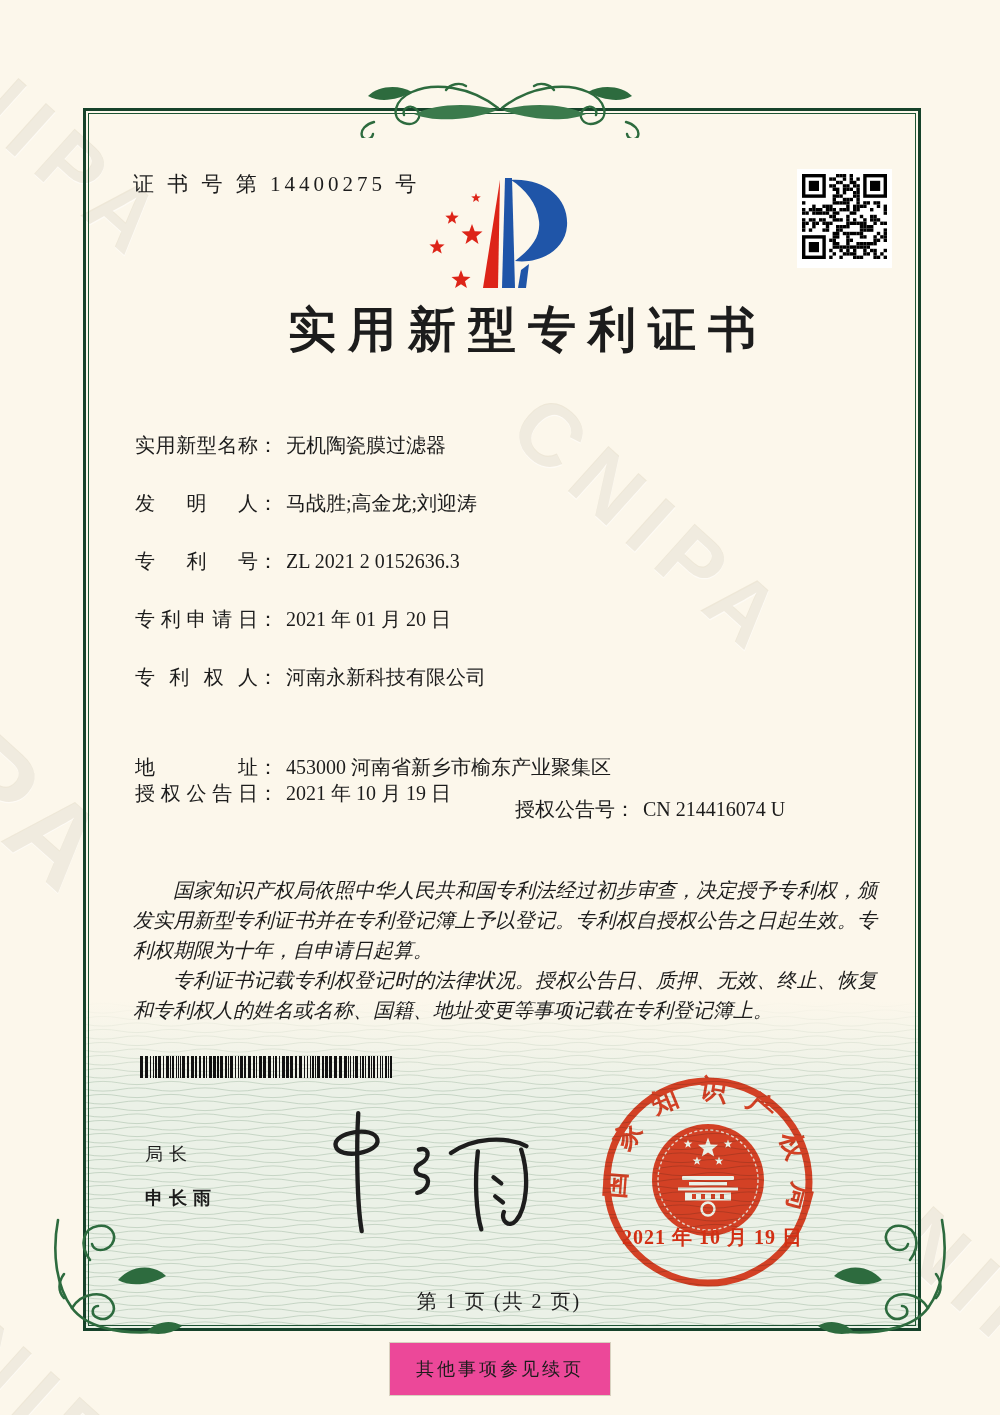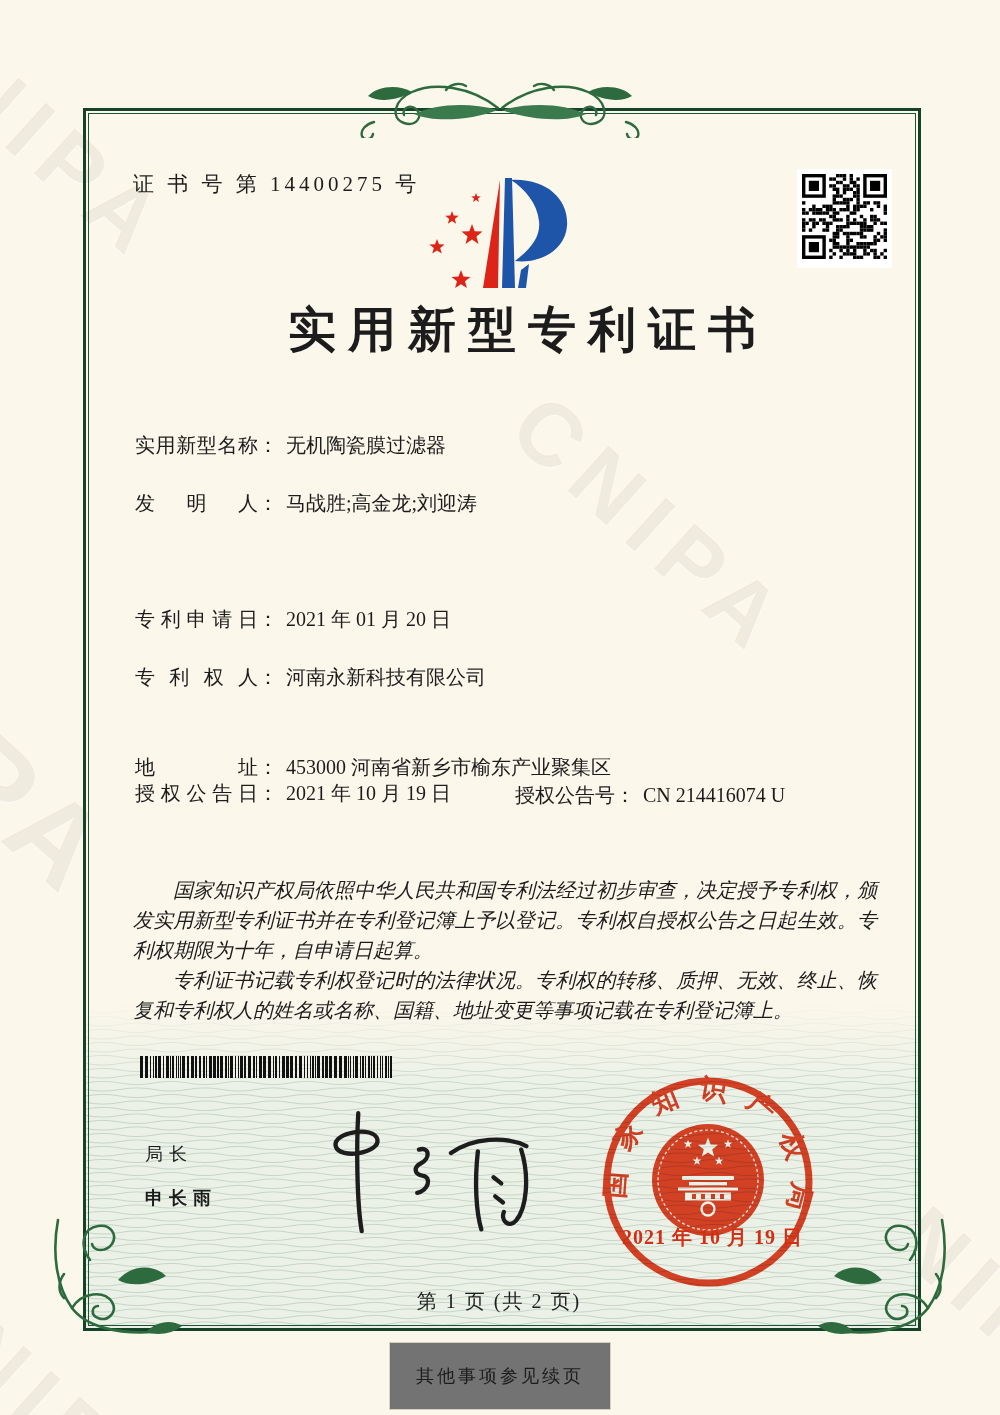--- a/index.html
+++ b/index.html
@@ -27,27 +27,27 @@
 
   
   .abs{position:absolute;z-index:6;}
   .cert-no{left:133px;top:170px;font-size:21px;letter-spacing:4px;}
   .title{left:83px;top:298px;width:832px;text-align:center;font-size:48px;font-weight:bold;letter-spacing:12px;padding-left:29px;}
   .qr-box{left:797px;top:169px;background:#ffffff;padding:5px;z-index:6;}
   .field-row{left:135px;font-size:20px;white-space:nowrap;}
   .flabel{display:inline-block;width:123px;text-align:justify;text-align-last:justify;vertical-align:bottom;}
   .flabel2{display:inline-block;vertical-align:bottom;}
   .fvalue{margin-left:8px;}
-  .grant2{position:absolute;left:380px;top:2px;text-align:right;}
+  .grant2{position:absolute;left:380px;top:16px;text-align:right;}
   .paras{left:133px;top:828px;width:744px;font-size:20px;line-height:30px;text-align:justify;z-index:6;margin-top:47px;}
   .paras p{margin:0;text-indent:2em;font-style:italic;}
   .signer{font-size:18px;letter-spacing:6px;z-index:7;}
   .page-info{left:83px;top:1288px;width:832px;text-align:center;font-size:20px;letter-spacing:2px;z-index:6;}
-  .footer-note{left:50%;top:1342px;transform:translateX(-50%);background:#737373;
-      border:1px solid #d8d1bf;padding:21px 26px;font-size:18px;letter-spacing:3px;z-index:6;}
+  .footer-note{left:50%;top:1342px;transform:translateX(-50%);background:#ec4899;
+      border:1px solid #d8d1bf;padding:14px 26px;font-size:18px;letter-spacing:3px;z-index:6;}
 
   .seal-wrap{left:598px;top:1072px;width:220px;height:220px;z-index:8;opacity:0.95;mix-blend-mode:multiply;}
   .seal-date{left:622px;top:1224px;font-size:20px;letter-spacing:1px;color:#d22f14;z-index:9;font-weight:bold;}
   .signature{left:300px;top:1108px;z-index:7;}
   .barcode{left:140px;top:1056px;z-index:6;}
 </style>
 </head>
 <body>
 
 <div class="page">
@@ -400,40 +400,43 @@
   </div>
 
   <div class="abs title">实用新型专利证书</div>
 
   <div class="abs field-row" style="top:432px;">
     <span class="flabel">实用新型名称</span><span>：</span><span class="fvalue">无机陶瓷膜过滤器</span>
   </div>
   <div class="abs field-row" style="top:490px;">
     <span class="flabel">发明人</span><span>：</span><span class="fvalue">马战胜;高金龙;刘迎涛</span>
   </div>
+  <div class="abs field-row" style="top:548px;">
+    <span class="flabel">专利号</span><span>：</span><span class="fvalue">ZL 2021 2 0152636.3</span>
+  </div>
   <div class="abs field-row" style="top:606px;">
     <span class="flabel">专利申请日</span><span>：</span><span class="fvalue">2021 年 01 月 20 日</span>
   </div>
   <div class="abs field-row" style="top:664px;">
     <span class="flabel">专利权人</span><span>：</span><span class="fvalue">河南永新科技有限公司</span>
   </div>
   <div class="abs field-row" style="top:754px;">
     <span class="flabel">地址</span><span>：</span><span class="fvalue">453000 河南省新乡市榆东产业聚集区</span>
   </div>
 
   <div class="abs field-row" style="top:780px;width:760px;">
     <span class="flabel">授权公告日</span><span>：</span><span class="fvalue">2021 年 10 月 19 日</span>
     <span class="grant2">
       <span class="flabel2">授权公告号</span><span>：</span><span class="fvalue">CN 214416074 U</span>
     </span>
   </div>
 
   <div class="abs paras">
     <p>国家知识产权局依照中华人民共和国专利法经过初步审查，决定授予专利权，颁发实用新型专利证书并在专利登记簿上予以登记。专利权自授权公告之日起生效。专利权期限为十年，自申请日起算。</p>
-    <p>专利证书记载专利权登记时的法律状况。专利权的转移、质押、无效、终止、恢复和专利权人的姓名或名称、国籍、地址变更等事项记载在专利登记簿上。</p>
+    <p>专利证书记载专利权登记时的法律状况。授权公告日、质押、无效、终止、恢复和专利权人的姓名或名称、国籍、地址变更等事项记载在专利登记簿上。</p>
   </div>
 
   <svg class="abs barcode" id="barcode" width="256" height="22" viewBox="0 0 256 22">
       <rect x="0" y="0" width="3" height="22" fill="#111"></rect>
       <rect x="5" y="0" width="3" height="22" fill="#111"></rect>
       <rect x="10" y="0" width="1" height="22" fill="#111"></rect>
       <rect x="13" y="0" width="1" height="22" fill="#111"></rect>
       <rect x="15" y="0" width="2" height="22" fill="#111"></rect>
       <rect x="18" y="0" width="3" height="22" fill="#111"></rect>
       <rect x="23" y="0" width="1" height="22" fill="#111"></rect>

